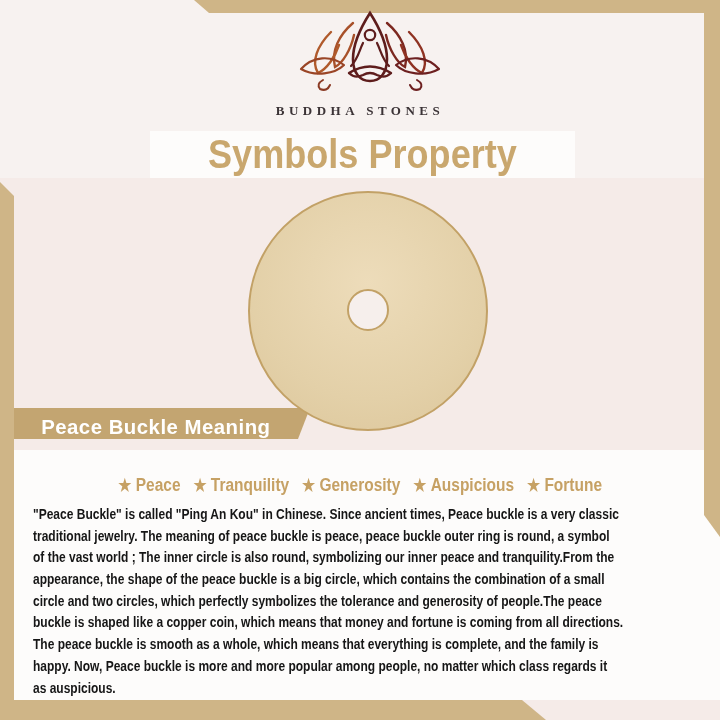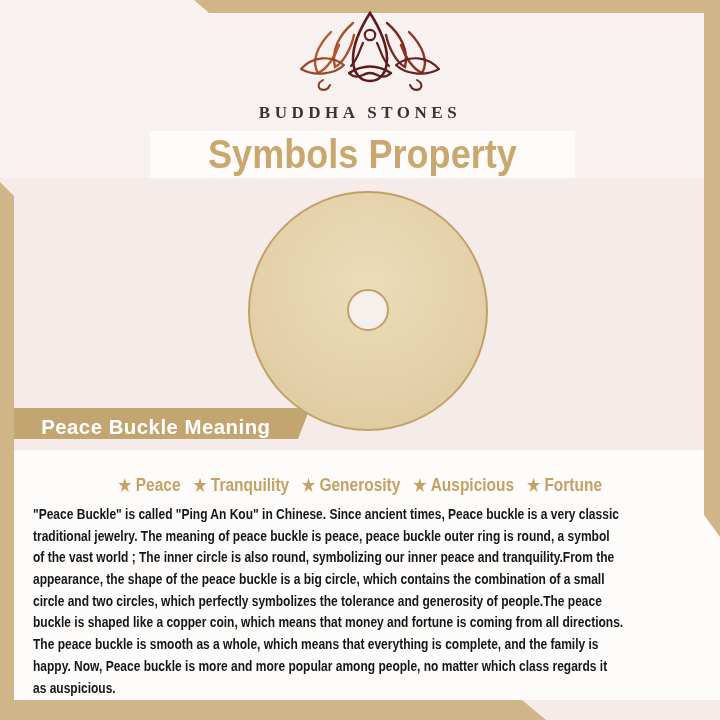--- a/index.html
+++ b/index.html
@@ -19,21 +19,21 @@
   .ribbon-right{left:704px;top:0;width:16px;height:537px;
     clip-path:polygon(0 0,100% 0,100% 100%,0 calc(100% - 22px));}
   .ribbon-left{left:0;top:0;width:14px;height:720px;
     clip-path:polygon(0 182px,100% 196px,100% 100%,0 100%);}
   .ribbon-bottom{left:0;top:700px;width:720px;height:20px;
     clip-path:polygon(0 0,522px 0,546px 100%,0 100%);}
   
   .logo-wrap{position:absolute;left:293px;top:10px;width:154px;height:94px;}
   .brand-name{
     position:absolute;left:0;top:103px;width:720px;text-align:center;
-    font-family:"Liberation Serif",serif;font-size:17px;font-weight:600;
+    font-family:"Liberation Serif",serif;font-size:13px;font-weight:600;
     letter-spacing:4.5px;color:#3b3336;
   }
   
   .title-band{
     position:absolute;left:150px;top:131px;width:425px;height:47px;background:#fdfcfb;
     display:flex;align-items:flex-end;justify-content:center;
   }
   .title-band .title-text{
     font-size:41px;font-weight:bold;color:#c9a76e;white-space:nowrap;
     transform:scaleX(0.88);transform-origin:50% 50%;

